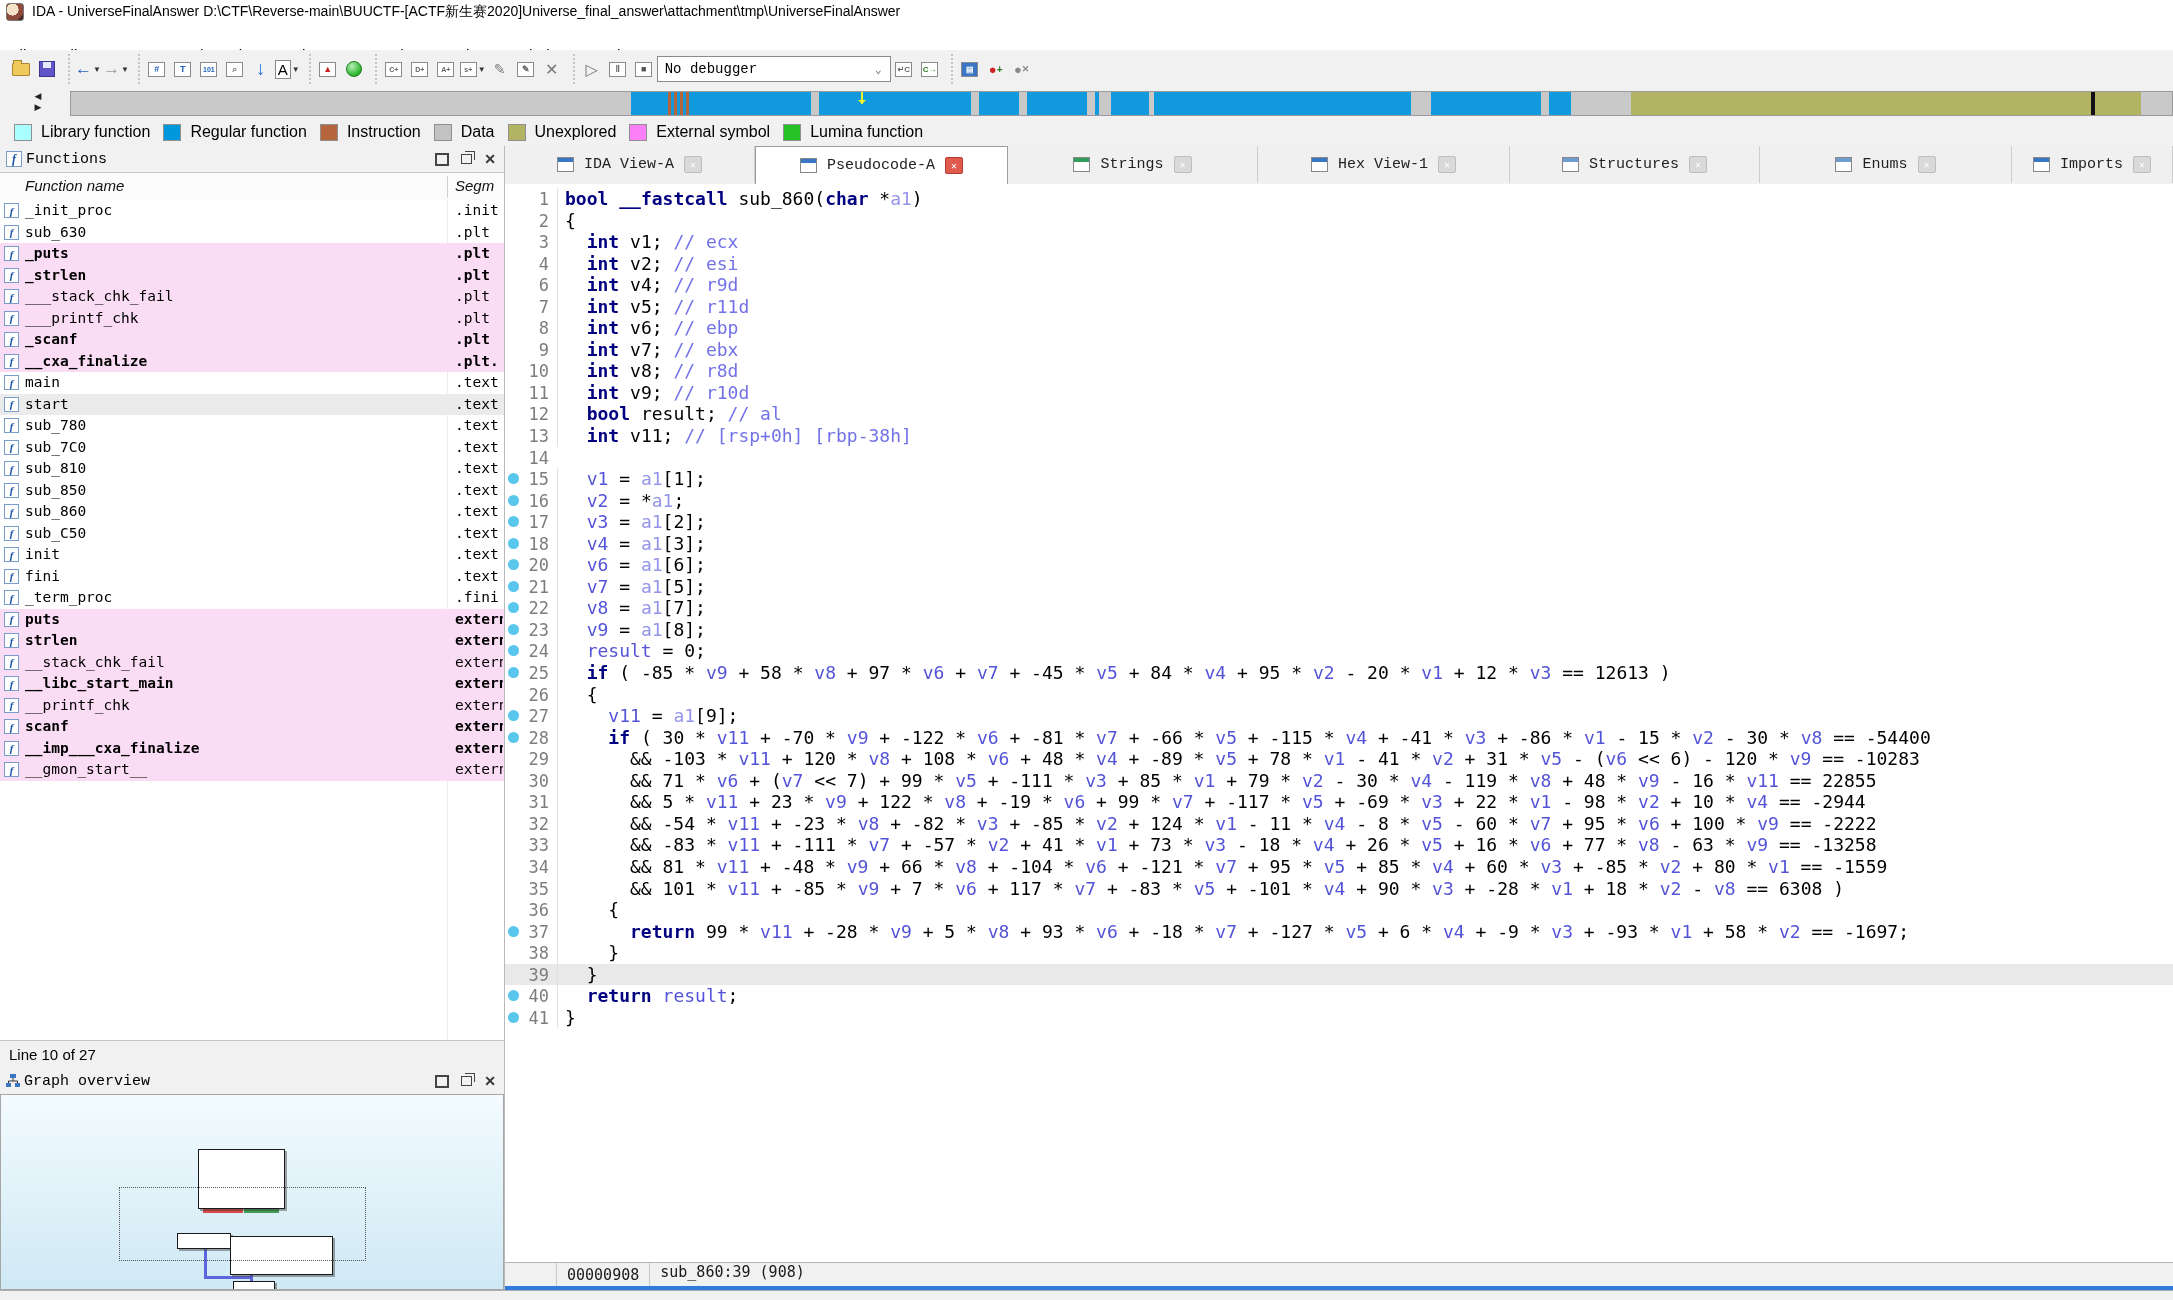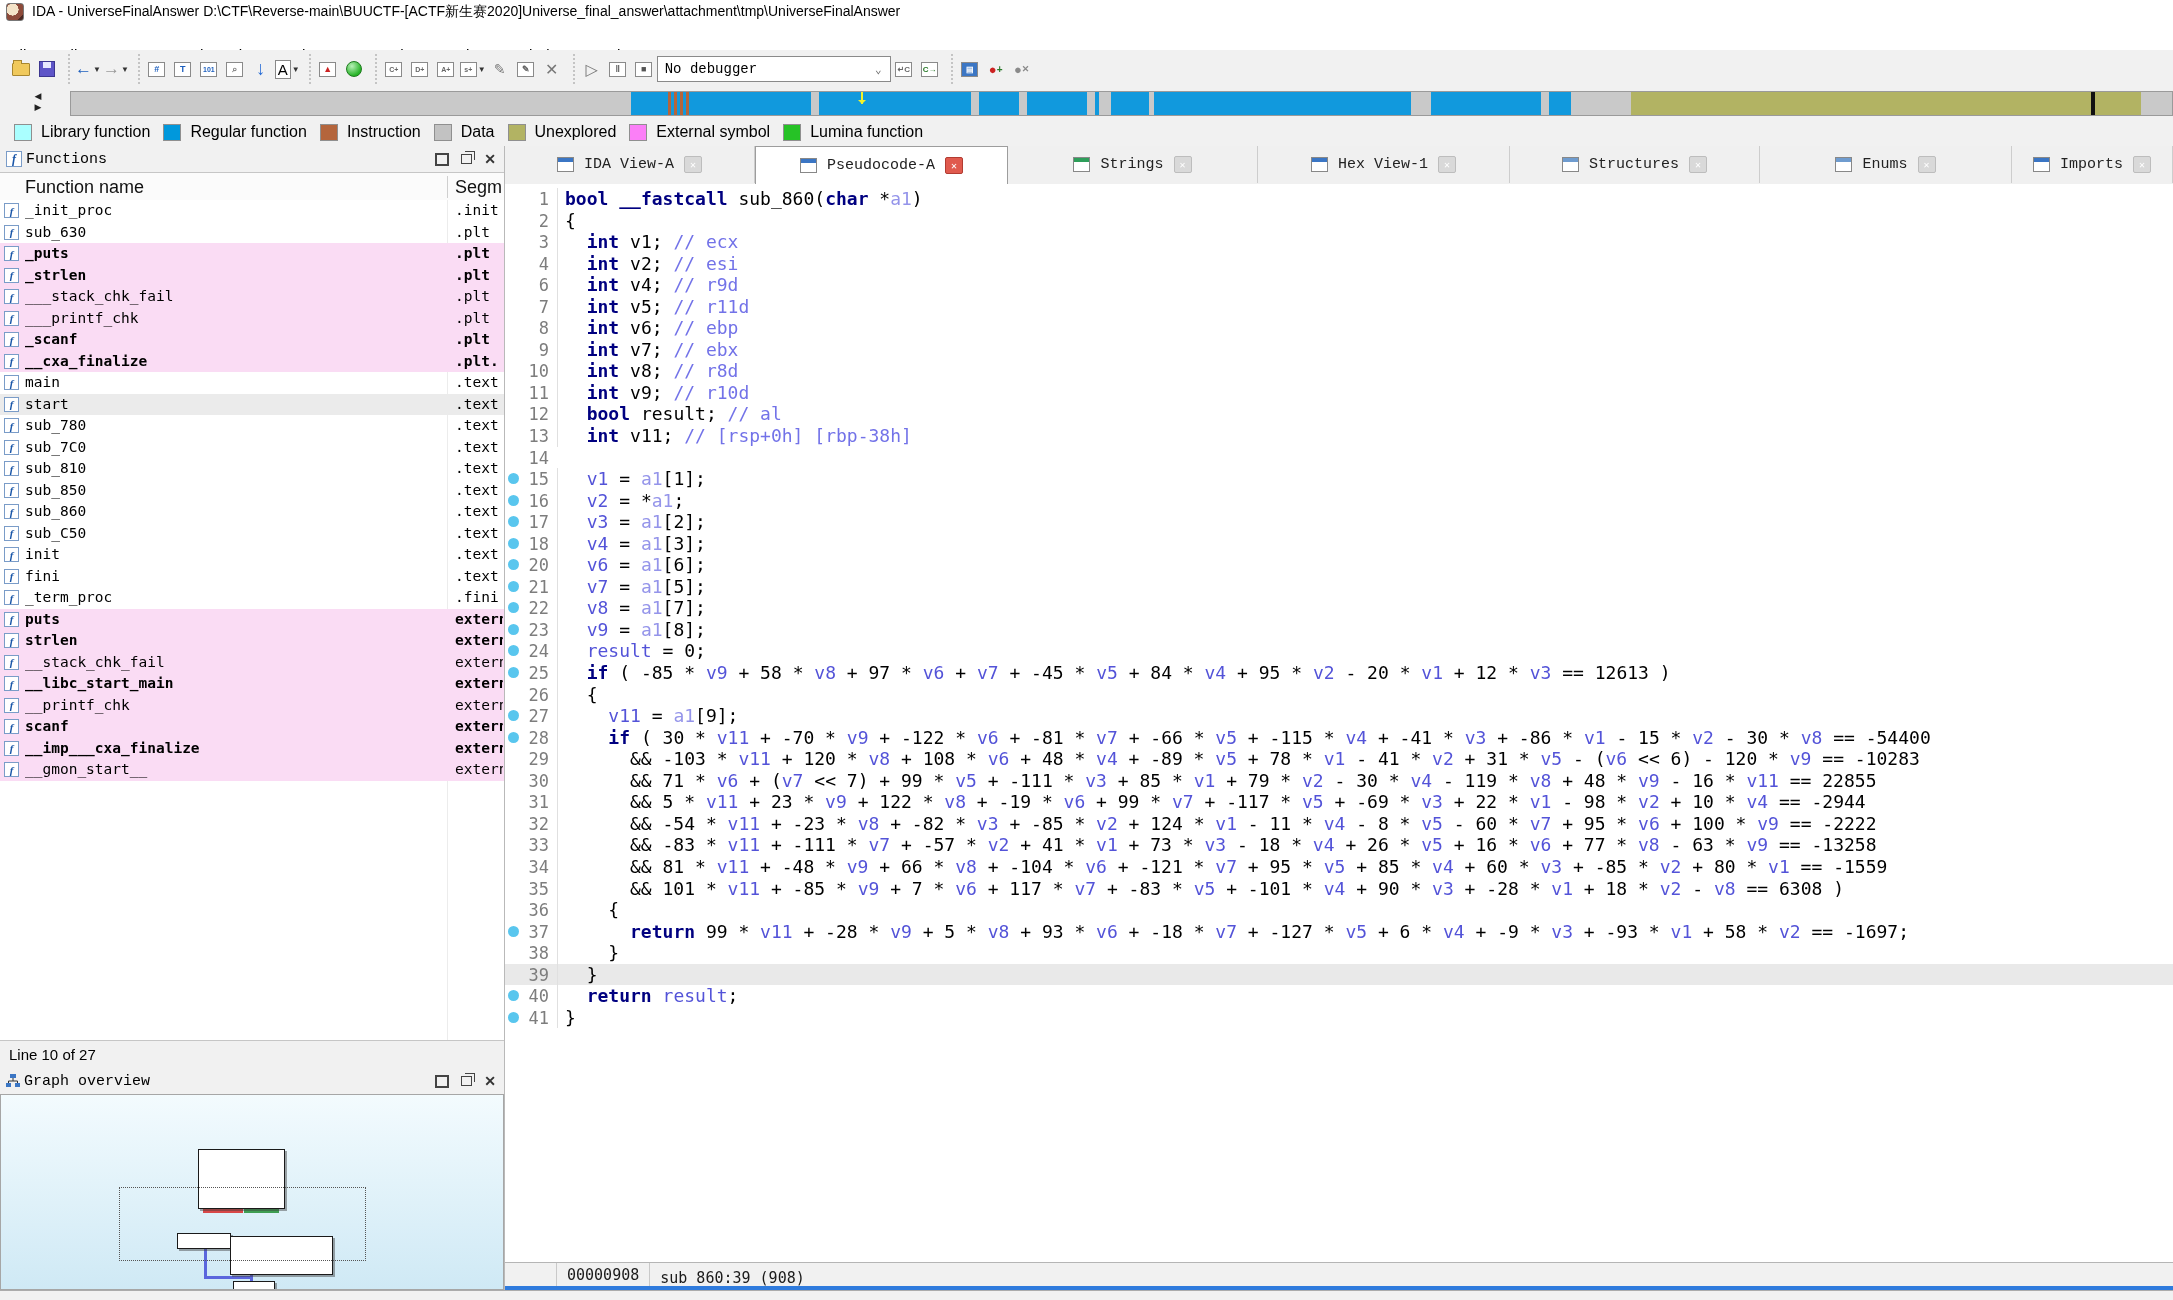--- a/index.html
+++ b/index.html
@@ -48,21 +48,21 @@
   .phdr{height:26px;display:flex;align-items:center;background:#f1f1f1;}
   .phdr .ptitle{font-family:"Liberation Mono",monospace;font-size:15px;color:#000;margin-left:4px;}
   .phbtns{margin-left:auto;display:flex;align-items:center;margin-right:8px;gap:12px;}
   .bmax{width:10px;height:9px;border:2px solid #444;}
   .bfloat{width:9px;height:8px;border:1.5px solid #444;position:relative;background:#f1f1f1;}
   .bfloat:before{content:"";position:absolute;left:3px;top:-4px;width:9px;height:8px;border:1.5px solid #444;border-bottom:none;border-left:none;}
   .bclose{font-size:14px;color:#333;font-weight:bold;line-height:10px;}
   .ficon{width:14px;height:14px;border:1px solid #7a9cc8;background:#fff;color:#1a56a8;
          font-family:"Liberation Serif",serif;font-style:italic;font-weight:bold;font-size:12px;
          display:flex;align-items:center;justify-content:center;margin-left:6px;}
-  .fn-colhdr{height:28px;background:#fbfbfb;border-top:1px solid #c6c6c6;border-bottom:4px solid #0c4a6e;position:relative;font-size:18px;color:#111;}
+  .fn-colhdr{height:28px;background:#fbfbfb;border-top:1px solid #c6c6c6;border-bottom:4px solid #0c4a6e;position:relative;font-size:15px;color:#111;font-style:italic;}
   .fn-colhdr .c1{position:absolute;left:25px;top:4px;}
   .fn-colhdr .c2{position:absolute;left:455px;top:4px;}
   .fn-colhdr .csep{position:absolute;left:447px;top:3px;width:1px;height:22px;background:#cfcfcf;}
   .fnlist{position:absolute;left:0;top:54px;width:100%;height:867px;background:#fff;overflow:hidden;}
   .frow{position:relative;height:21.5px;font-family:"DejaVu Sans Mono",monospace;font-size:14.5px;color:#000;white-space:nowrap;}
   .frow.pink{background:#fadcf4;}
   .frow.sel{background:#ebebeb;}
   .frow.bold{font-weight:bold;}
   .frow .fic{position:absolute;left:4px;top:3px;width:13px;height:13px;border:1px solid #7a9cc8;background:#fff;
              color:#1a56a8;font-family:"Liberation Serif",serif;font-style:italic;font-weight:bold;font-size:11px;
@@ -97,21 +97,21 @@
   .cline{position:relative;height:21.55px;white-space:pre;font-family:"DejaVu Sans Mono",monospace;font-size:18px;line-height:21.55px;color:#000;}
   .cline.hl{background:#e9e9e9;}
   .cline .dot{position:absolute;left:3px;top:5px;width:11px;height:11px;border-radius:50%;background:#59c6ee;}
   .cline .num{display:inline-block;width:44px;text-align:right;padding-right:8px;color:#7d7d7d;font-size:17px;}
   .cline .ct{display:inline-block;border-left:1px solid #e0e0e0;padding-left:7px;}
   .kw{color:#000080;font-weight:bold;}
   .vr{color:#5353d8;}
   .ar{color:#9494ea;}
   .cm{color:#7272e8;}
   .codestatus{position:absolute;left:0;top:1116px;width:100%;height:24px;background:#f1f1f1;border-top:1px solid #b5b5b5;
-              display:flex;align-items:flex-end;font-family:"DejaVu Sans Mono",monospace;font-size:15px;color:#1a1a1a;}
+              display:flex;align-items:flex-start;font-family:"DejaVu Sans Mono",monospace;font-size:15px;color:#1a1a1a;}
   .cs-spacer{width:52px;height:100%;border-right:1px solid #c9c9c9;box-sizing:border-box;}
   .cs-addr{padding:0 10px;height:100%;display:flex;align-items:center;border-right:1px solid #c9c9c9;}
   .cs-loc{padding:0 10px;}
   .blueline{position:absolute;left:0;top:1140px;width:100%;height:4px;background:#2f7bdd;}
   .appbottom{position:absolute;left:0;top:1290px;width:100%;height:10px;background:#f1f1f1;border-top:1px solid #ababab;box-sizing:border-box;}
 </style>
 </head>
 <body>
 
 <div id="app">

